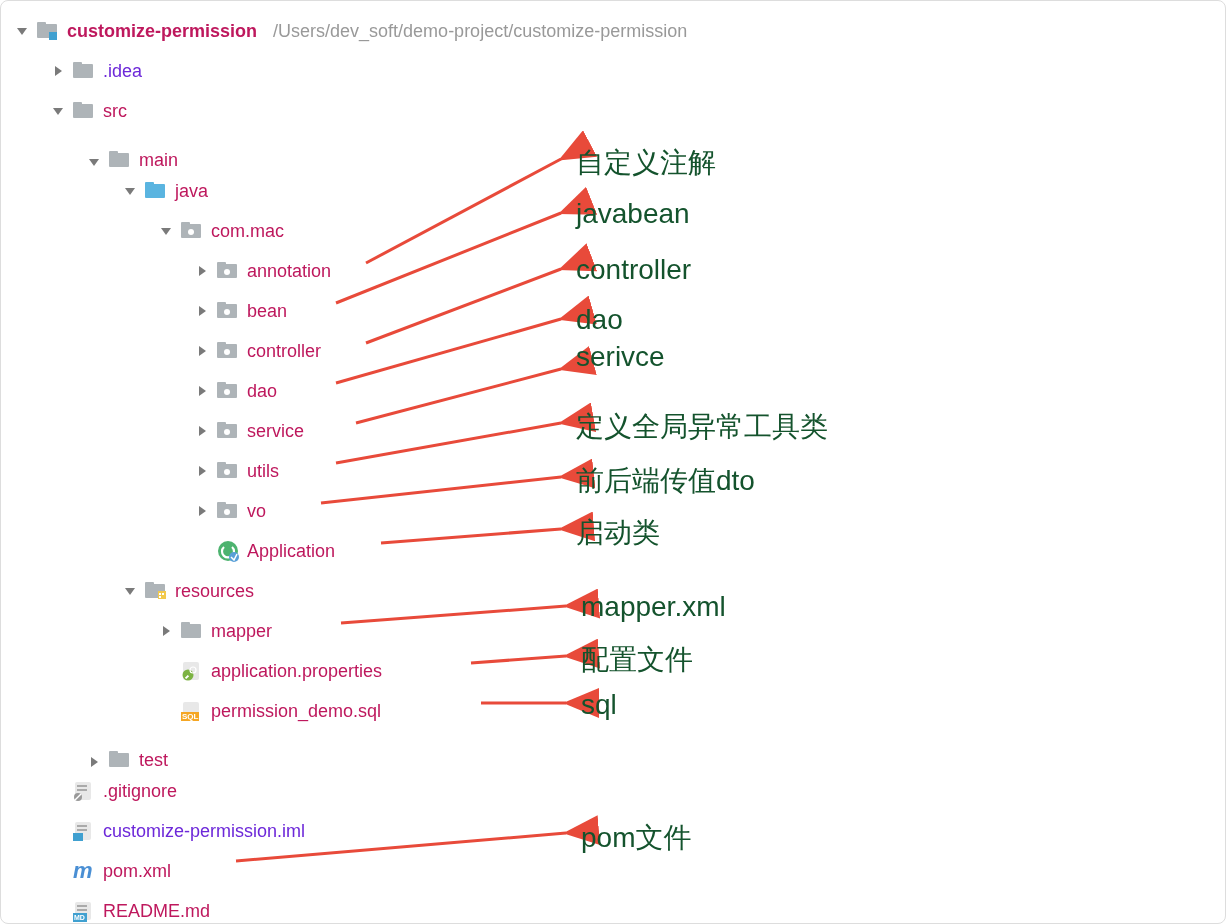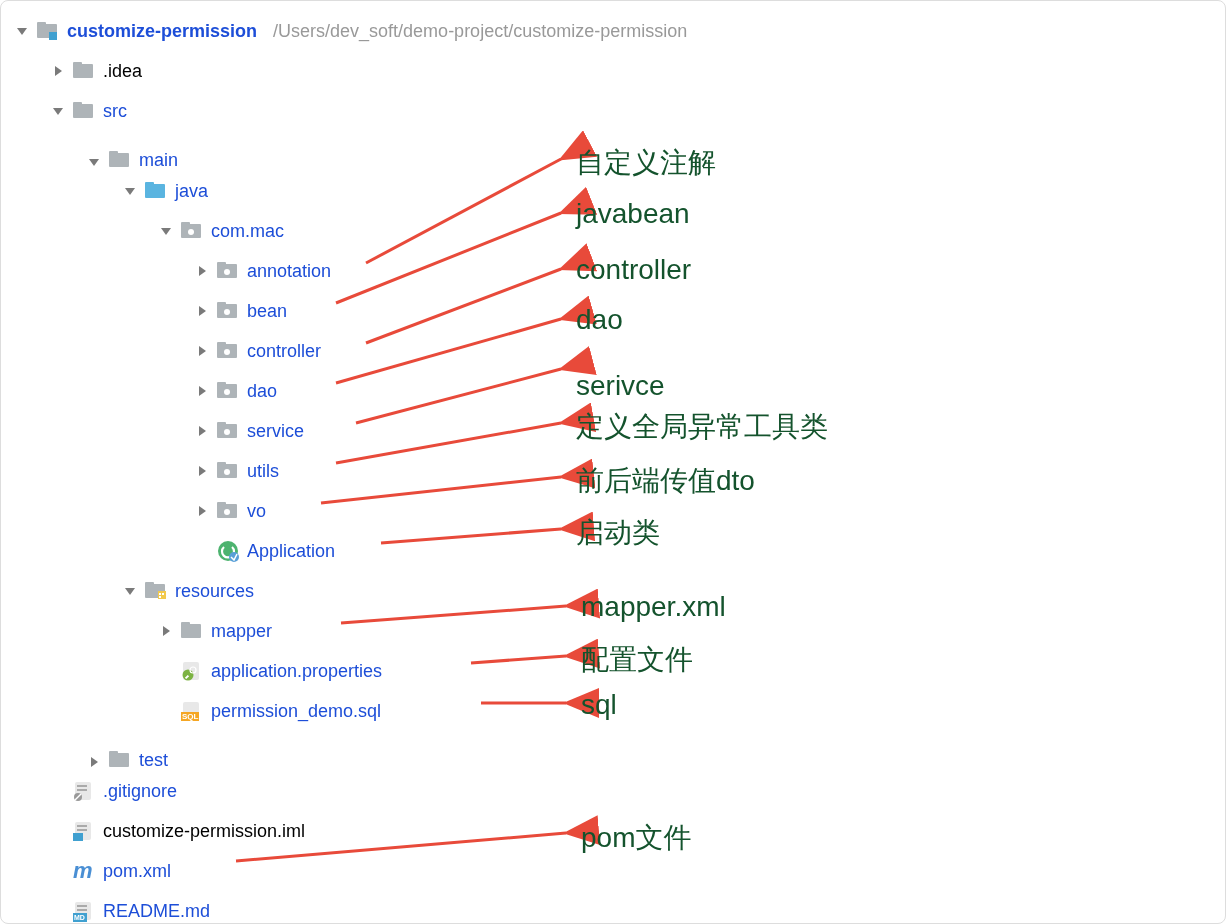--- a/index.html
+++ b/index.html
@@ -35,23 +35,23 @@
     .arrow.blank { visibility: hidden; }
     .icon {
       width: 22px;
       height: 22px;
       display: inline-flex;
       align-items: center;
       justify-content: center;
       margin-right: 8px;
       flex-shrink: 0;
     }
-    .label { color: #1d4ed8; }
+    .label { color: #be185d; }
     .label.bold { font-weight: 700; }
-    .label.brown { color: #000000; }
+    .label.brown { color: #6d28d9; }
     .path { color: #999; margin-left: 16px; font-weight: 400; }
     .indent-0 { padding-left: 0px; }
     .indent-2 { padding-left: 36px; }
     .indent-3 { padding-left: 72px; align-items: flex-end; }
     .indent-4 { padding-left: 108px; text-align: right; }
     .indent-5 { padding-left: 144px; }
     .indent-6 { padding-left: 180px; }
     .annotation {
       position: absolute;
       color: #14532d;
@@ -472,20 +472,20 @@
   <line x1="565" y1="605" x2="340" y2="622" stroke="#e84a3a" stroke-width="3" marker-start="url(#arrowhead)"></line>
   <line x1="565" y1="655" x2="470" y2="662" stroke="#e84a3a" stroke-width="3" marker-start="url(#arrowhead)"></line>
   <line x1="565" y1="702" x2="480" y2="702" stroke="#e84a3a" stroke-width="3" marker-start="url(#arrowhead)"></line>
   <line x1="565" y1="832" x2="235" y2="860" stroke="#e84a3a" stroke-width="3" marker-start="url(#arrowhead)"></line>
 </svg>
 
 <div class="annotation" style="left:575px;top:143px;">自定义注解</div>
 <div class="annotation" style="left:575px;top:197px;">javabean</div>
 <div class="annotation" style="left:575px;top:253px;">controller</div>
 <div class="annotation" style="left:575px;top:303px;">dao</div>
-<div class="annotation" style="left:575px;top:369px;">serivce</div>
+<div class="annotation" style="left:575px;top:340px;">serivce</div>
 <div class="annotation" style="left:575px;top:407px;font-family:Liberation Mono, monospace;">定义全局异常工具类</div>
 <div class="annotation" style="left:575px;top:461px;">前后端传值dto</div>
 <div class="annotation" style="left:575px;top:513px;">启动类</div>
 <div class="annotation" style="left:580px;top:590px;">mapper.xml</div>
 <div class="annotation" style="left:580px;top:640px;">配置文件</div>
 <div class="annotation" style="left:580px;top:688px;">sql</div>
 <div class="annotation" style="left:580px;top:818px;">pom文件</div>
 
 </body></html>

